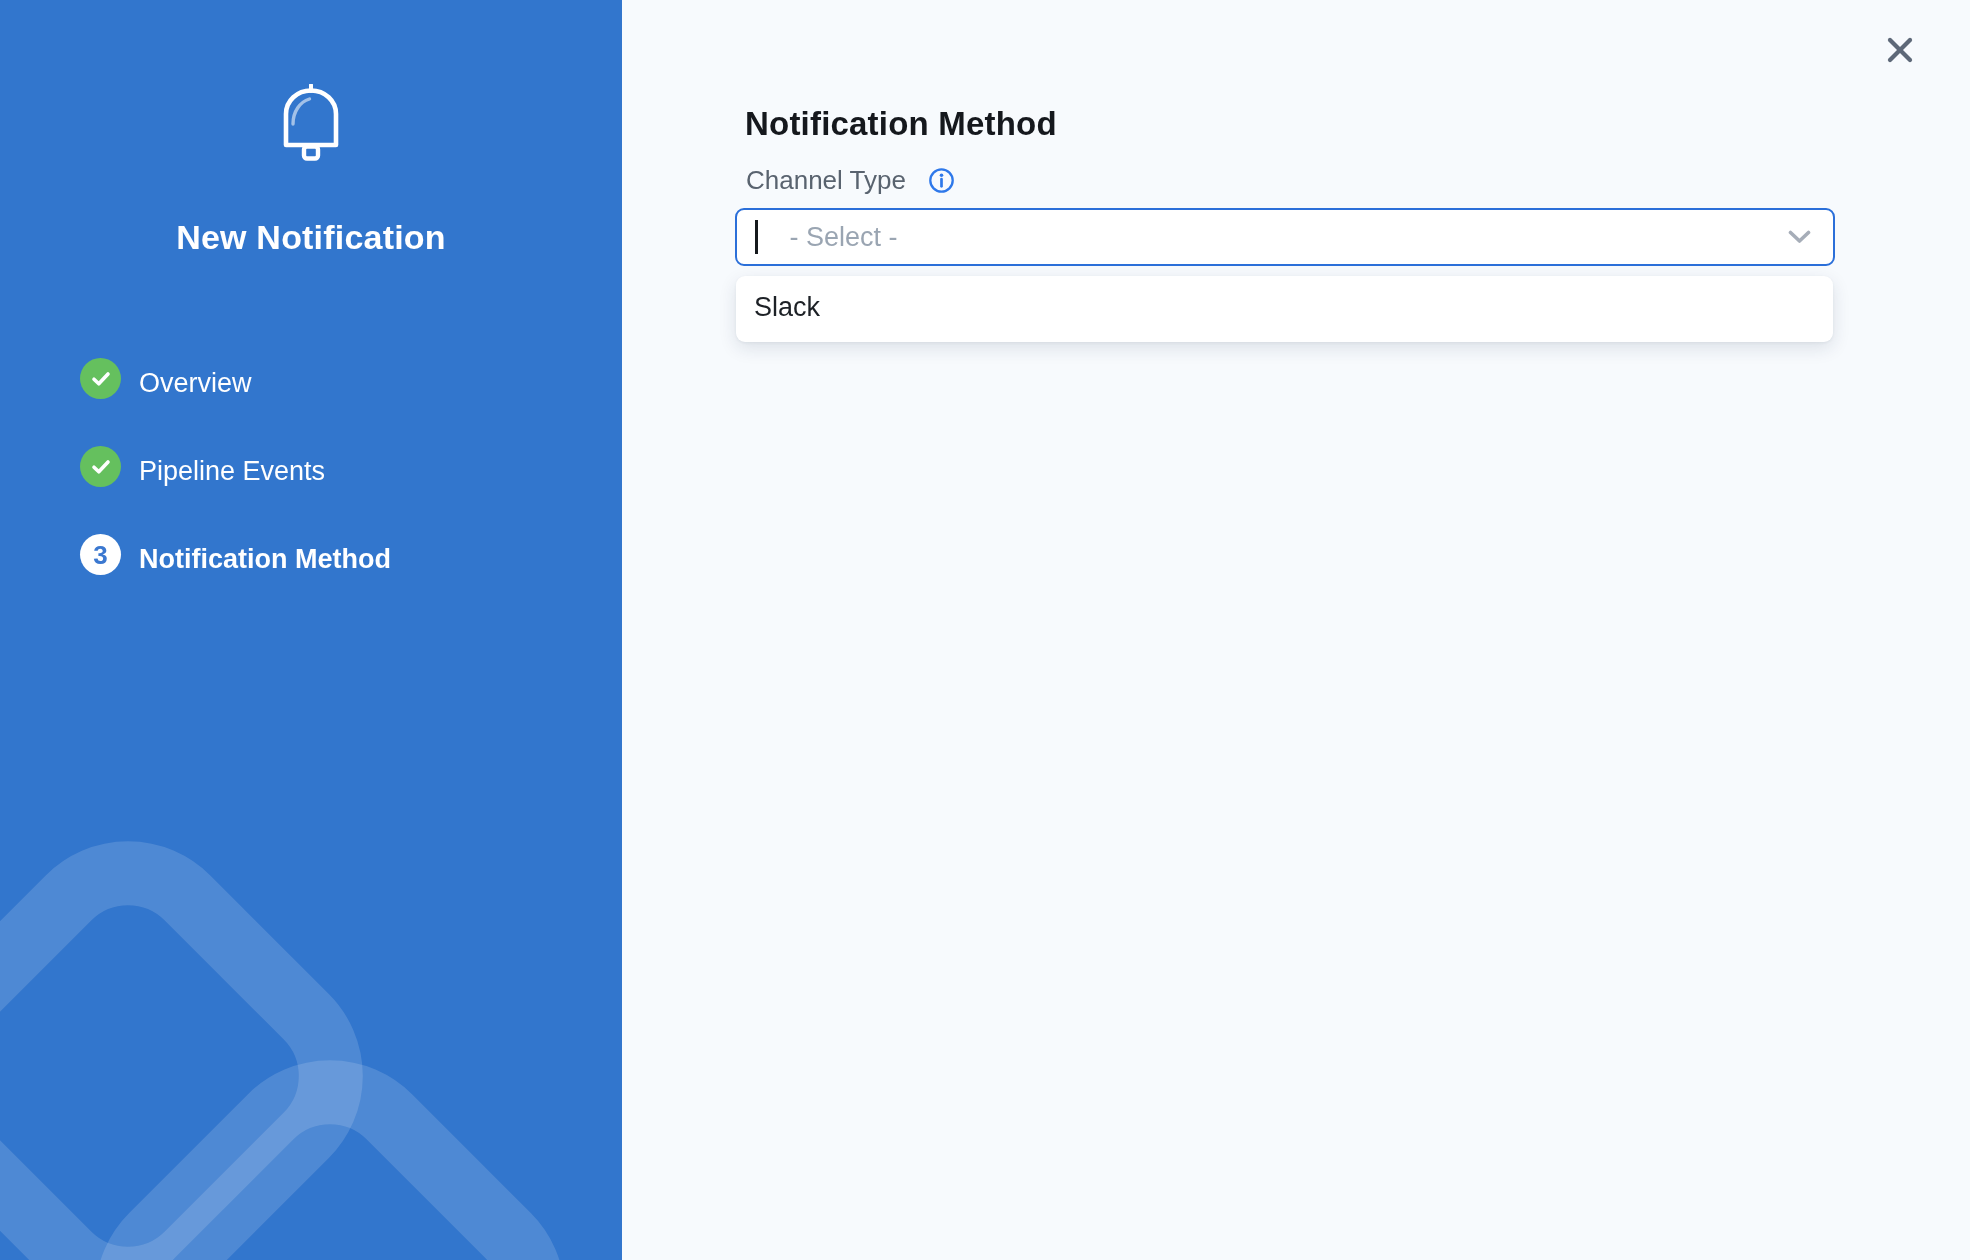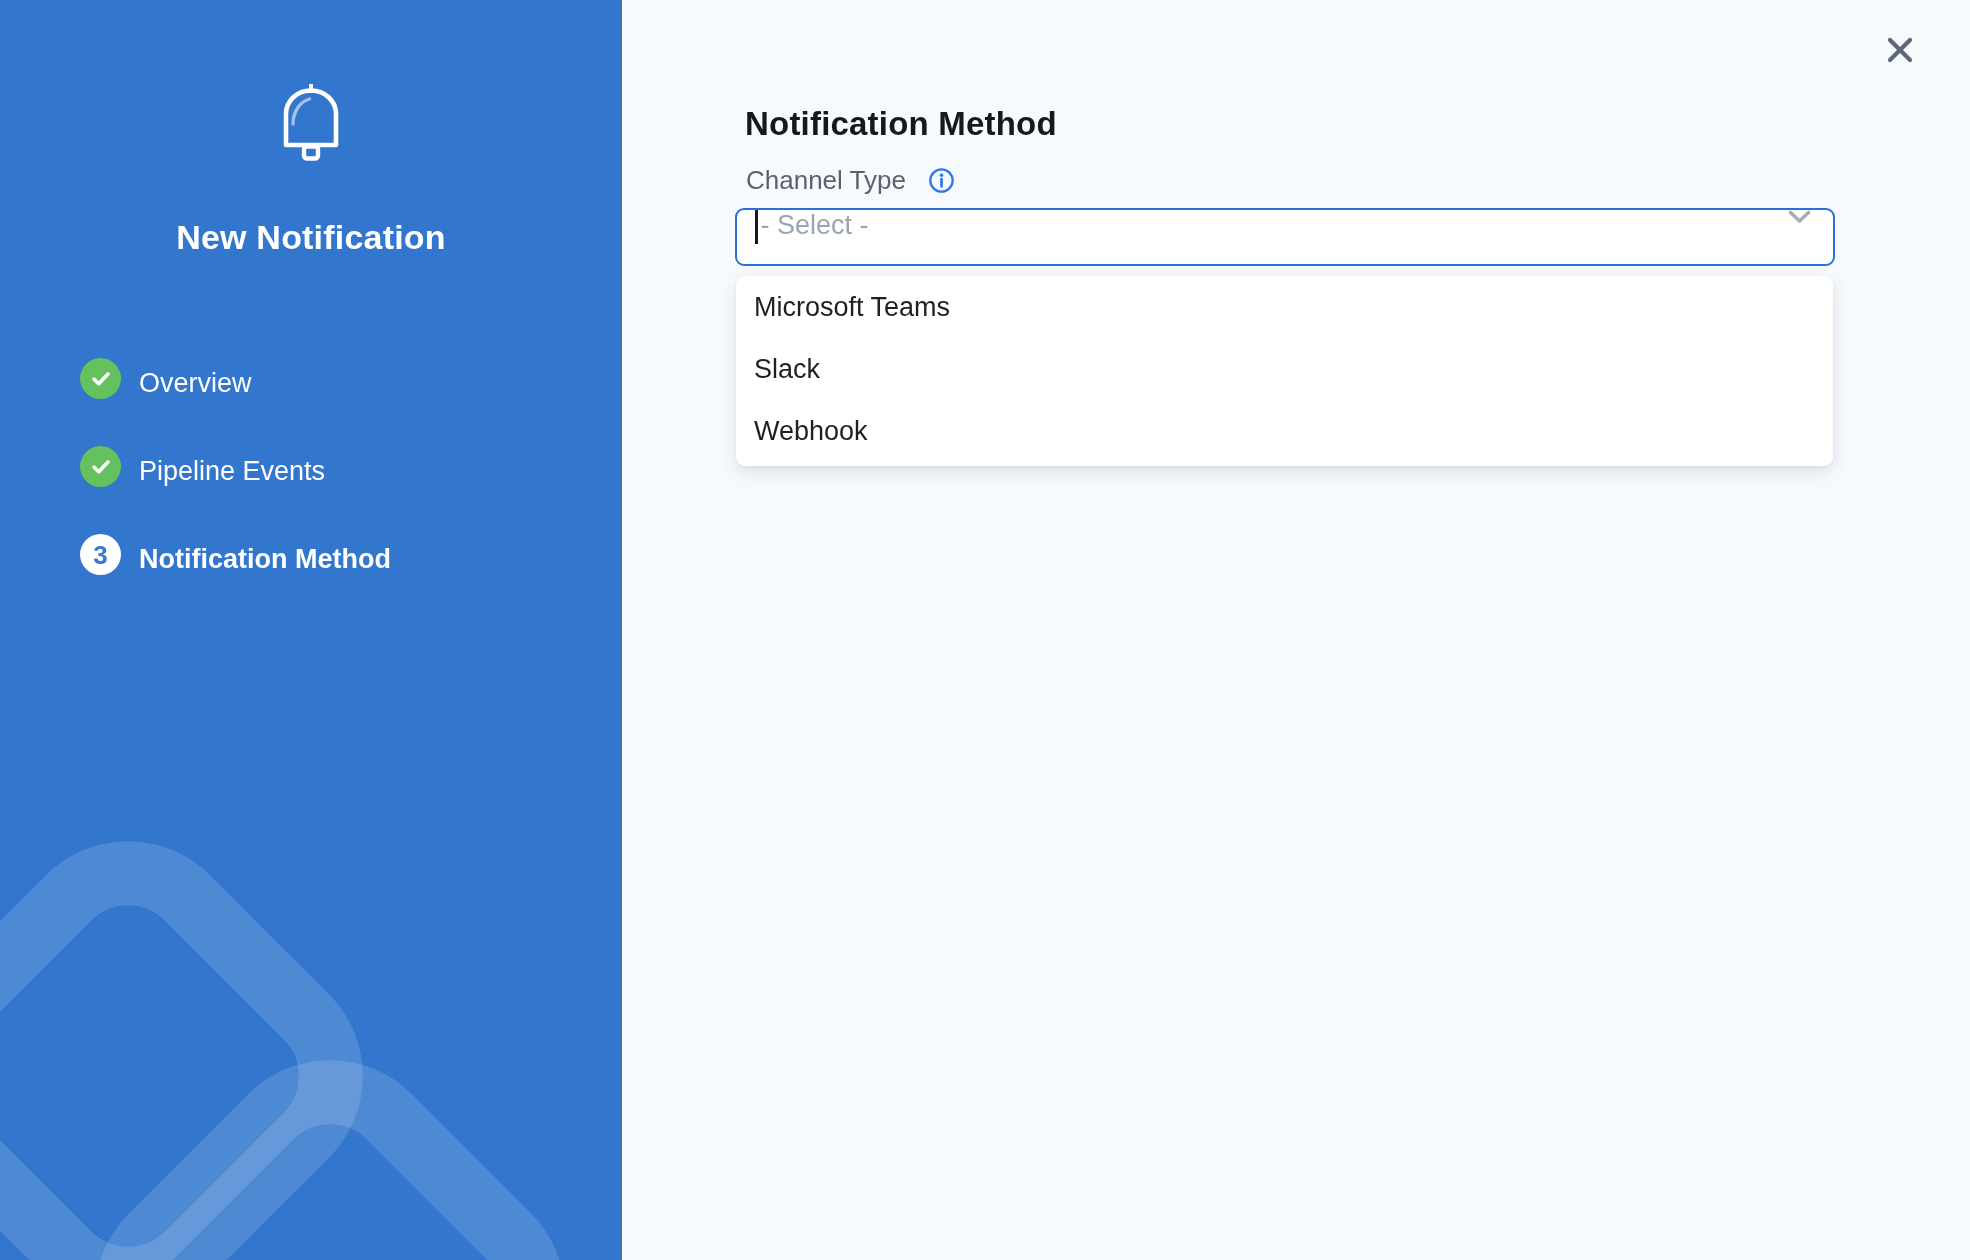--- a/index.html
+++ b/index.html
@@ -37,21 +37,21 @@
   .dialog-title{
     position:absolute;left:123px;top:83px;
     font-size:33px;font-weight:600;color:#15181d;letter-spacing:.2px;
   }
   .field-label-row{position:absolute;left:124px;top:165px;display:flex;align-items:center;gap:22px;}
   .field-label{font-size:26px;color:#59636f;}
   .info-btn{display:flex;align-items:center;cursor:pointer;}
   .select-box{
     position:absolute;left:113px;top:208px;width:1100px;height:58px;box-sizing:border-box;
     background:#ffffff;border:2.5px solid #2b6fd9;border-radius:9px;
-    display:flex;align-items:flex-start;padding-left:18px;cursor:text;
+    display:flex;align-items:center;padding-left:18px;cursor:text;gap:29px;
   }
   .caret{width:2.5px;height:34px;background:#16191d;margin-right:3px;flex:0 0 2.5px;}
   .placeholder{font-size:27px;color:#9aa5b2;white-space:nowrap;}
   .chevron-wrap{margin-left:auto;margin-right:22px;display:flex;align-items:center;}
   .dropdown{
     position:absolute;left:114px;top:276px;width:1097px;
     background:#ffffff;border-radius:9px;overflow:hidden;padding-bottom:4px;
     box-shadow:0 6px 18px rgba(25,45,70,.12), 0 1px 3px rgba(25,45,70,.06);
   }
   .option{
@@ -142,28 +142,22 @@
       <span class="chevron-wrap">
         <svg width="23" height="14" viewBox="0 0 23 14">
           <path d="M2.5 2.5 L11.5 11 L20.5 2.5" fill="none" stroke="#a6adb8" stroke-width="3.6" stroke-linecap="round" stroke-linejoin="round"></path>
         </svg>
       </span>
     </div>
 
     <div class="dropdown">
 
 
-        <div class="option">
-          <span>Microsoft Teams</span>
-        </div>
 
 
         <div class="option">
           <span>Slack</span>
         </div>
 
-        <div class="option">
-          <span>Webhook</span>
-        </div>
       </div>
 
   </section>
 </div>
 
 </body></html>

